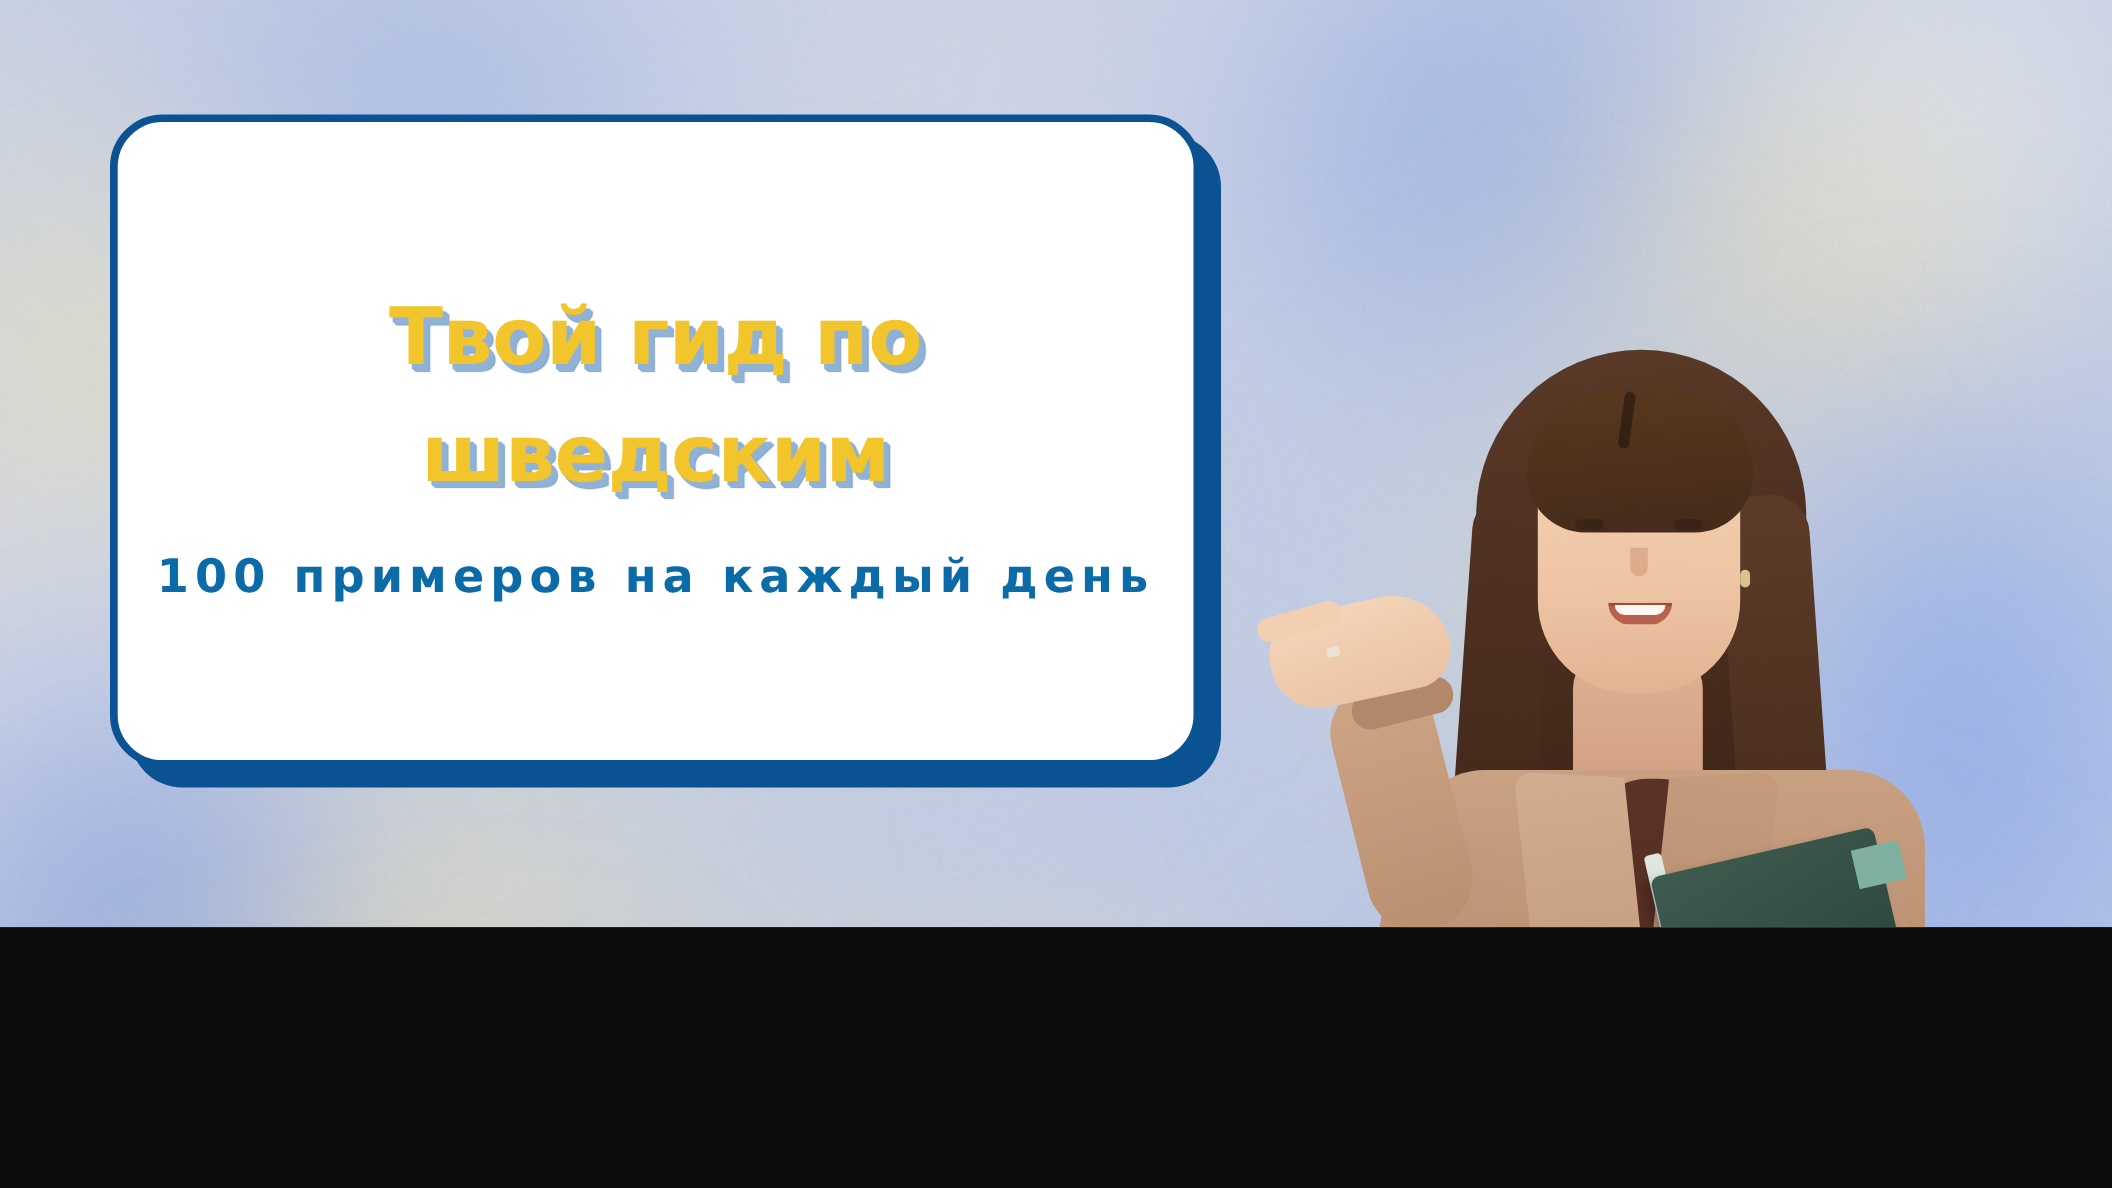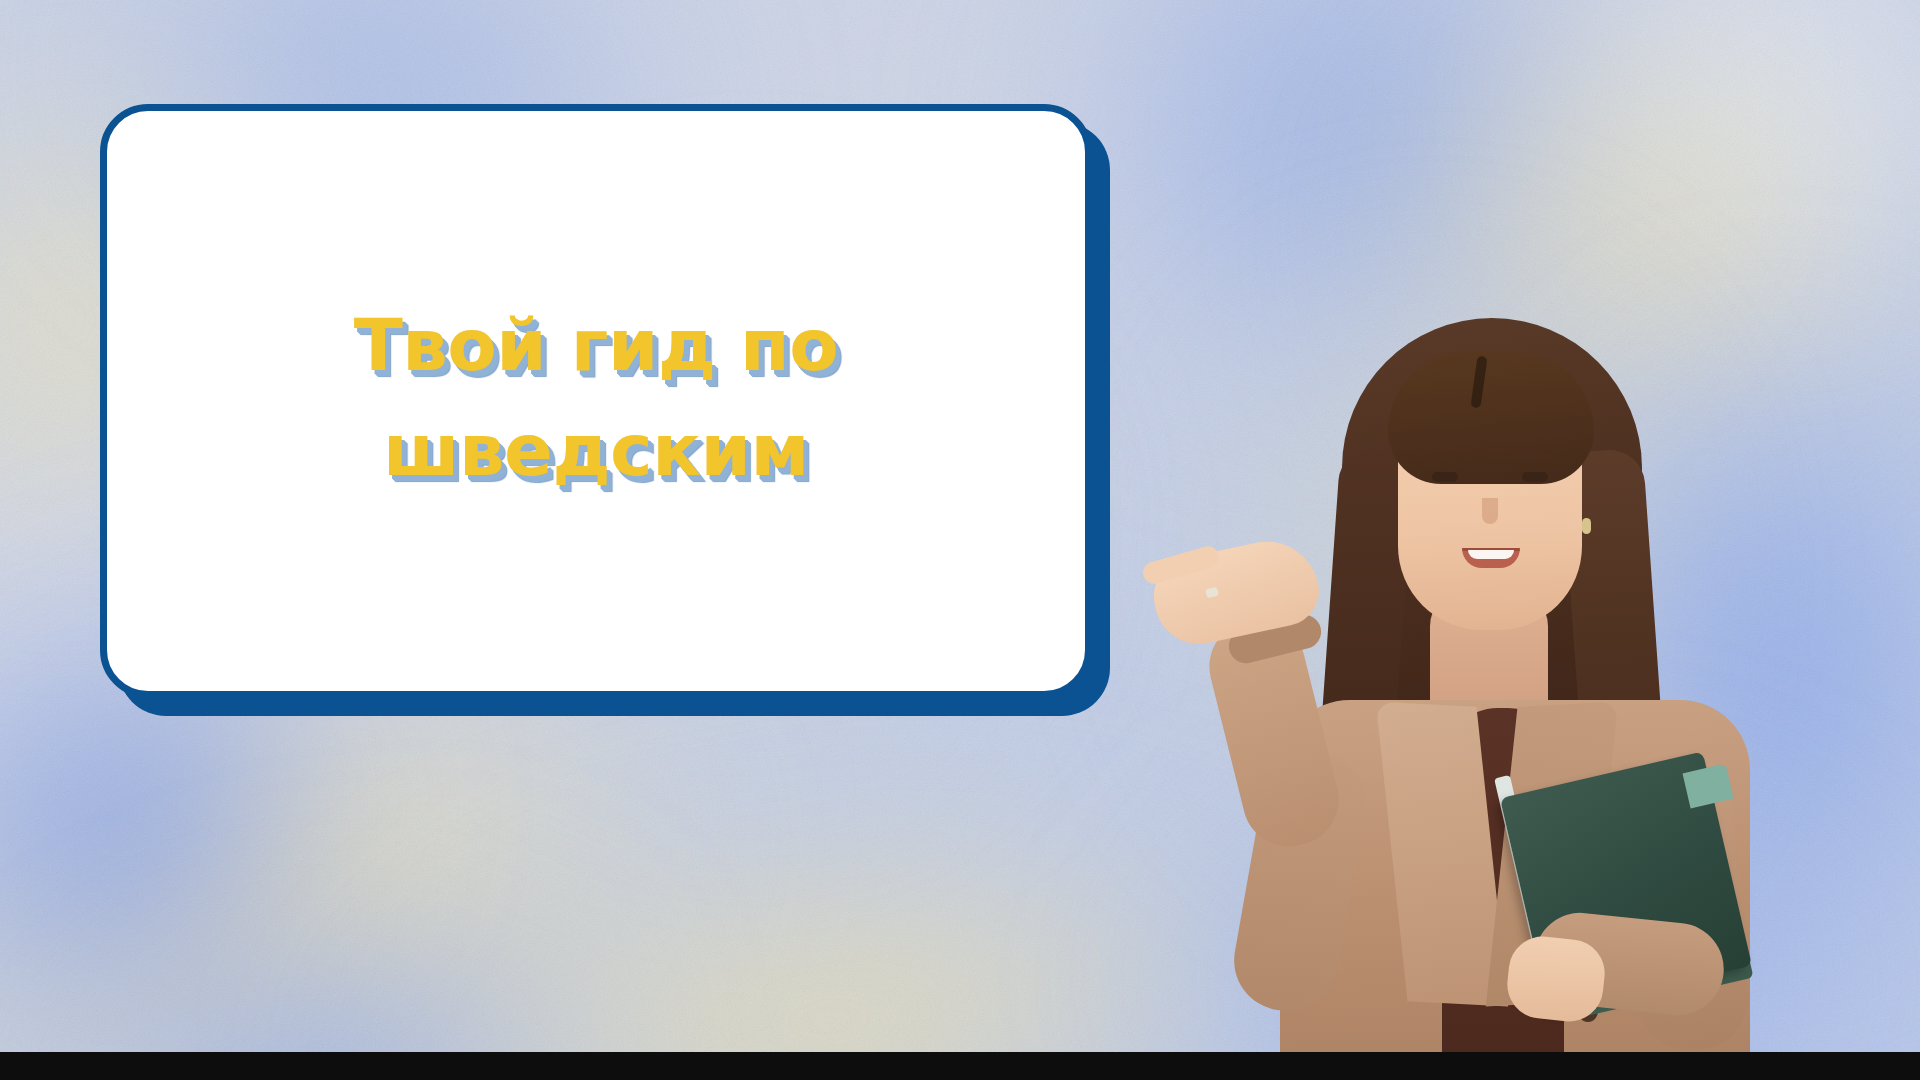--- a/index.html
+++ b/index.html
@@ -5,21 +5,21 @@
   html, body {
     margin: 0;
     padding: 0;
     background: #0d0d0d;
   }
   * { box-sizing: border-box; }
 
   .stage {
     position: relative;
     width: 1920px;
-    height: 1052px;
+    height: 843px;
     overflow: hidden;
     font-family: "DejaVu Sans", "Liberation Sans", sans-serif;
     background: #f97316;
   }
 
   
   .bg-base {
     position: absolute;
     inset: 0;
     background: linear-gradient(160deg, #c9d2e6 0%, #cfd6e8 30%, #c2cee8 60%, #b9c8ec 100%);
@@ -470,16 +470,17 @@
     <div class="p-part finger"></div>
     <div class="p-part ring"></div>
   </div>
 
   <div class="card-wrap">
     <div class="card-shadow"></div>
     <div class="card">
       <h1 class="title">
         <span class="ln">Твой гид по шведским</span>
       </h1>
+      <div class="subtitle">100 примеров на каждый день</div>
     </div>
   </div>
 
 </div>
 
 </body></html>

